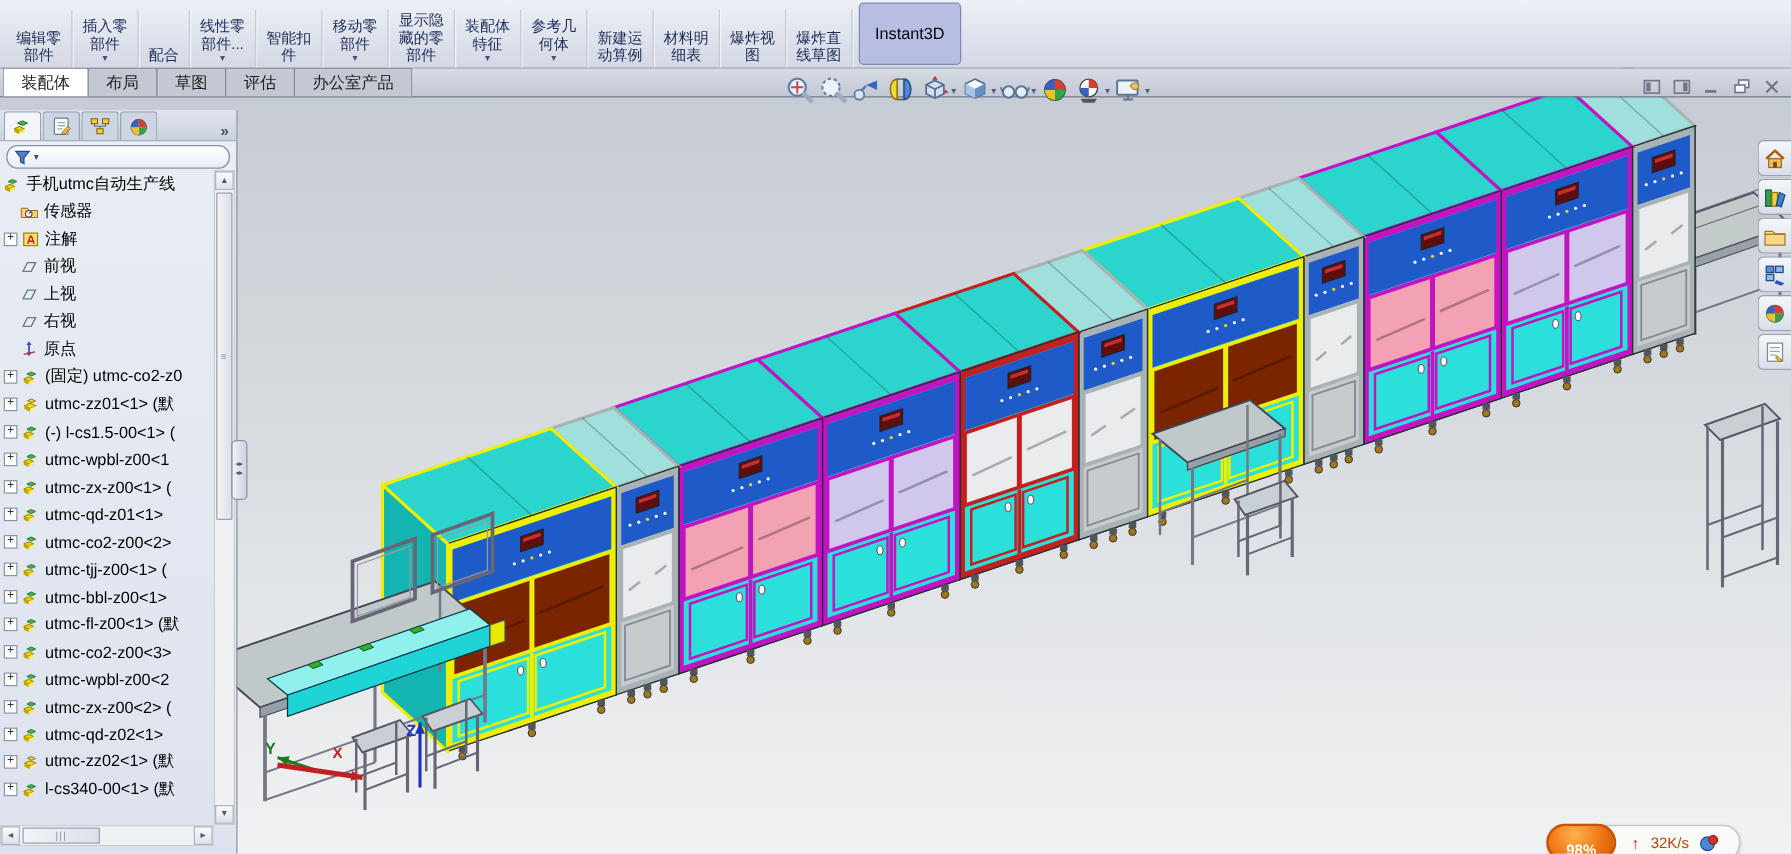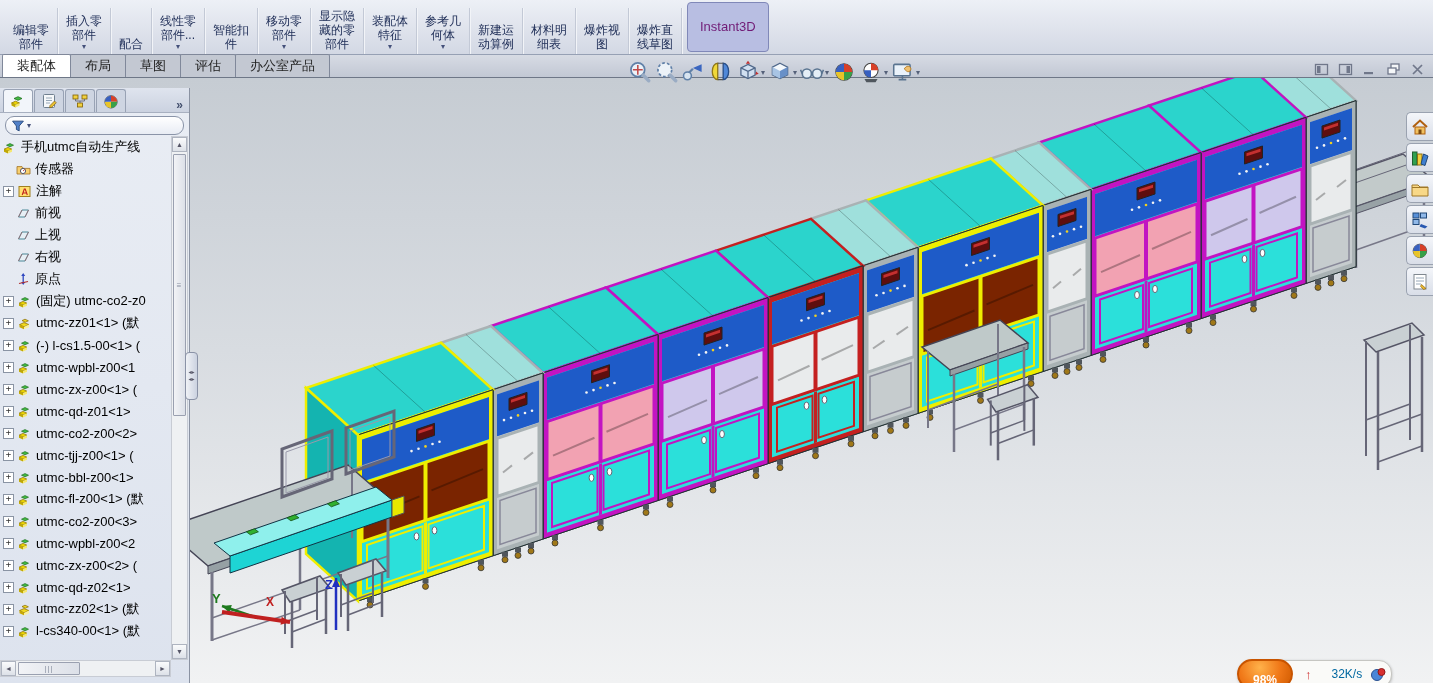--- a/index.html
+++ b/index.html
@@ -9,21 +9,21 @@
   #cmdbar{position:absolute;left:0;top:0;right:0;height:55px;z-index:6;
     background:linear-gradient(#EDF0F6,#D3D8E4);border-bottom:1px solid #96A0B4;
     display:flex;align-items:flex-end;padding-left:6px;box-sizing:border-box;}
   .cmd-btn{position:relative;height:55px;display:flex;flex-direction:column;justify-content:flex-end;
     align-items:center;padding:0 7px 3px 7px;color:#1C2B55;font-size:12px;line-height:14px;
     white-space:pre-line;text-align:center;overflow:hidden;}
   .cmd-label{margin-top:-6px;}
   .cmd-arrow{font-size:8px;color:#44507A;line-height:8px;margin-top:1px;}
   .cmd-sep{width:1px;height:46px;background:#C3C9D6;box-shadow:1px 0 0 #F2F4F8;margin:0 1px;align-self:flex-end;}
   .cmd-btn.active{background:#B8BEE2;border:1px solid #8088B8;border-radius:4px;margin:2px 4px;
-    height:48px;justify-content:center;font-size:13px;color:#701a75;padding:0 12px;}
+    height:48px;justify-content:center;font-size:13px;color:#000000;padding:0 12px;}
   .cmd-btn.active .cmd-label{margin-top:0;}
   
   #tabbar{position:absolute;left:0;top:55px;right:0;height:23px;z-index:6;
     background:linear-gradient(#D7DBE4,#C2C8D4);border-bottom:1px solid #6E7787;
     display:flex;align-items:flex-end;padding-left:2px;box-sizing:border-box;}
   .doc-tab{font-size:13px;color:#222;padding:2px 14px 2px 14px;border:1px solid #80889A;border-bottom:none;
     background:#C3C8D2;margin-right:-1px;border-radius:2px 2px 0 0;}
   .doc-tab.active{background:#FFFFFF;position:relative;z-index:2;}
   
   #headsup{position:absolute;left:628px;top:60px;z-index:7;display:flex;align-items:center;}
@@ -76,21 +76,21 @@
     background:linear-gradient(#F4F6FA,#D9DEE8);display:flex;align-items:center;justify-content:center;}
   .tp-ico{width:20px;height:20px;}
   
   #widget{position:absolute;left:1238px;top:660px;z-index:9;display:flex;align-items:center;}
   #widget .pill{height:26px;width:152px;background:#FAFAF8;border:1px solid #C6C6C2;border-radius:13px;
     box-shadow:0 1px 3px rgba(0,0,0,.25);display:flex;align-items:center;}
   #widget .badge{width:56px;height:30px;margin-left:-2px;border-radius:15px;
     background:radial-gradient(circle at 40% 25%,#FFB24A,#F07818 55%,#D05A00);border:2px solid #C85400;
     color:#FFF;font-size:12px;font-weight:bold;display:flex;align-items:flex-end;justify-content:center;box-sizing:border-box;}
   #widget .uparrow{color:#D03030;font-weight:bold;font-size:13px;margin-left:12px;}
-  #widget .speed{font-size:12px;color:#0369a1;margin-left:20px;}
+  #widget .speed{font-size:12px;color:#c2410c;margin-left:9px;}
   #widget .mini{width:16px;height:16px;margin-left:8px;}
 </style>
 </head>
 <body>
 
 <div id="viewport"></div>
 
 <svg id="scene" viewBox="0 0 1433 683">
     <g>
       <polygon points="1322,182 1403,154 1433,180 1352,208" fill="#C2CACA" stroke="#556" stroke-width="1.5"></polygon>

